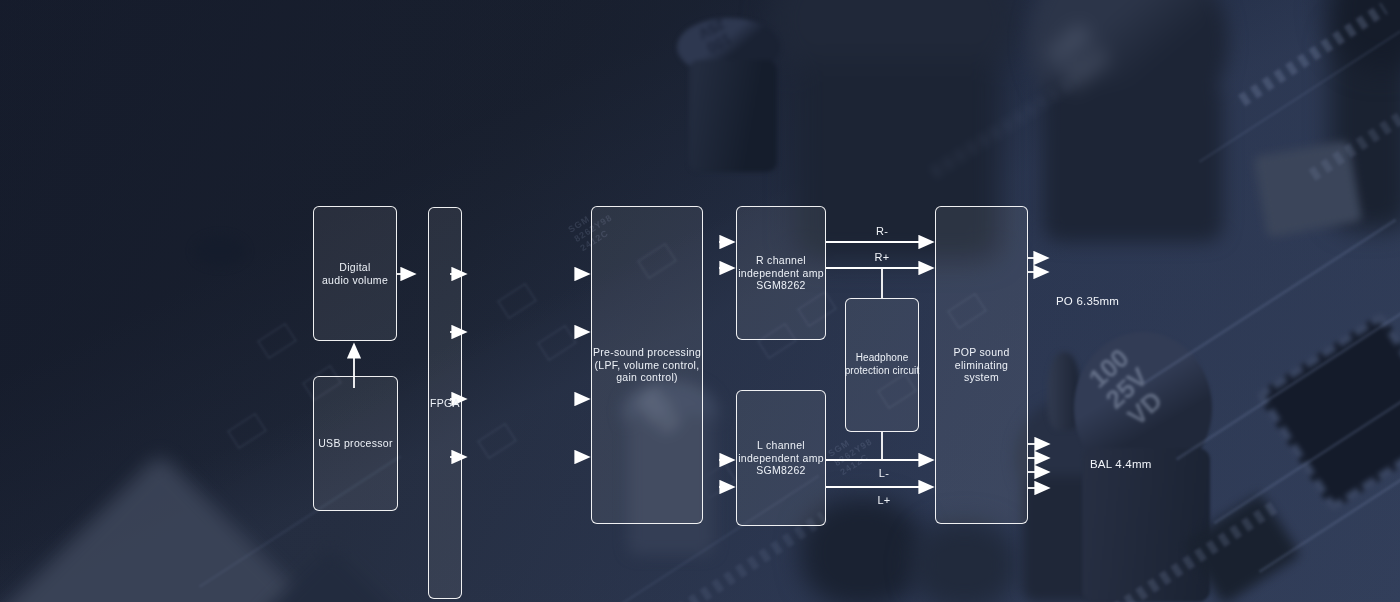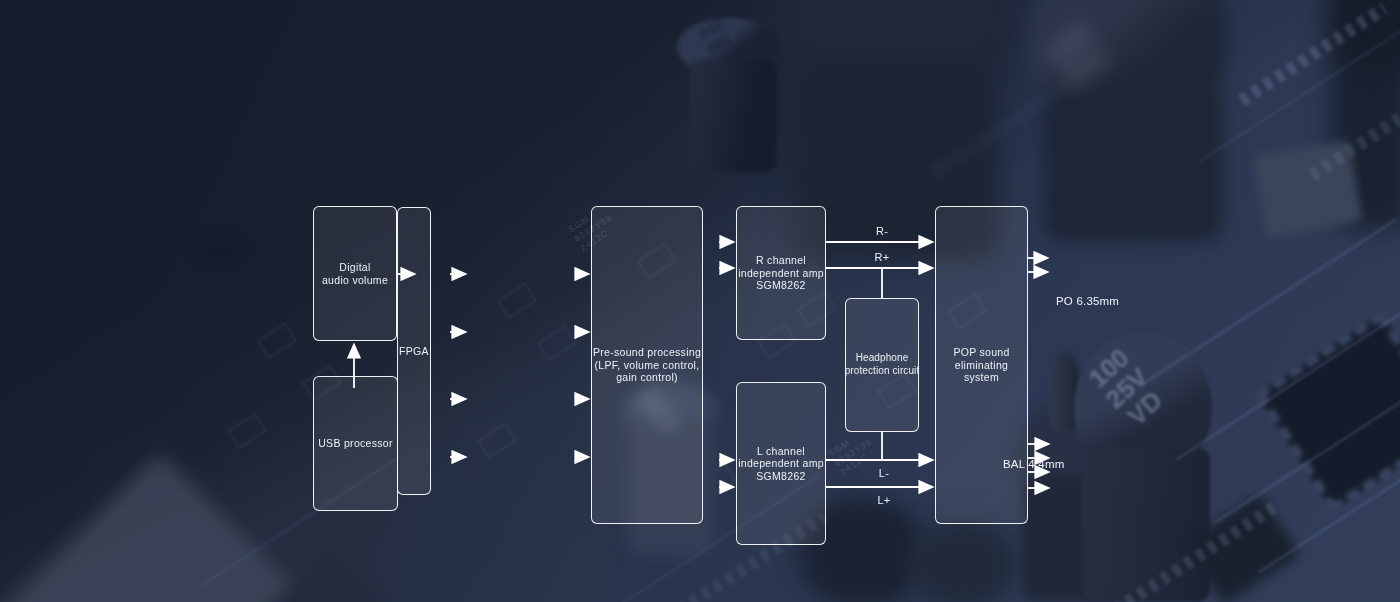--- a/index.html
+++ b/index.html
@@ -21,25 +21,25 @@
         background:repeating-linear-gradient(90deg,rgba(130,145,180,.28) 0 7px,transparent 7px 14px);}
   .silk{width:34px;height:22px;border:2px solid rgba(140,155,190,.10);transform:rotate(-33deg);filter:blur(1px);}
   
   .wires{position:absolute;left:0;top:0;}
   .block{position:absolute;border:1.4px solid rgba(255,255,255,.93);border-radius:6px;
          background:rgba(255,255,255,.075);display:flex;align-items:center;justify-content:center;
          text-align:center;color:#edf1f7;}
   .block span{white-space:pre;font-size:10.5px;line-height:12.6px;letter-spacing:.3px;}
   #b-dab {left:313px;top:206px;width:84px;height:135px}
   #b-usb {left:313px;top:376px;width:85px;height:135px}
-  #b-fpga{left:397px;top:207px;width:34px;height:288px}
+  #b-fpga{left:428px;top:207px;width:34px;height:392px}
   #b-r2r {left:468px;top:206px;width:107px;height:318px}
   #b-pre {left:591px;top:206px;width:112px;height:318px}
   #b-ramp{left:736px;top:206px;width:90px;height:134px}
-  #b-lamp{left:736px;top:382px;width:90px;height:163px}
+  #b-lamp{left:736px;top:390px;width:90px;height:136px}
   #b-hpc {left:845px;top:298px;width:74px;height:134px}
   #b-hpc span{font-size:10px;letter-spacing:.1px}
   #b-pop {left:935px;top:206px;width:93px;height:318px}
   .wlabel{position:absolute;color:#f0f3f8;font-size:11px;letter-spacing:.3px;transform:translate(-50%,-50%);}
   .outlabel{position:absolute;color:#f2f5fa;font-size:11.5px;letter-spacing:.2px;transform:translateY(-50%);}
 </style>
 </head>
 <body>
 
 <div class="stage">
@@ -201,15 +201,15 @@
   <div class="block" id="b-hpc">
     <span>Headphone
 protection circuit</span>
   </div>
 
   <div class="wlabel" style="left:882px;top:231px;">R-</div>
   <div class="wlabel" style="left:882px;top:257px;">R+</div>
   <div class="wlabel" style="left:884px;top:473px;">L-</div>
   <div class="wlabel" style="left:884px;top:500px;">L+</div>
   <div class="outlabel" style="left:1056px;top:265px;margin-top:36px;">PO 6.35mm</div>
-  <div class="outlabel" style="left:1003px;top:464px;">BAL 4.4mm</div>
+  <div class="outlabel" style="left:1090px;top:464px;">BAL 4.4mm</div>
 
 </div>
 
 </body></html>

